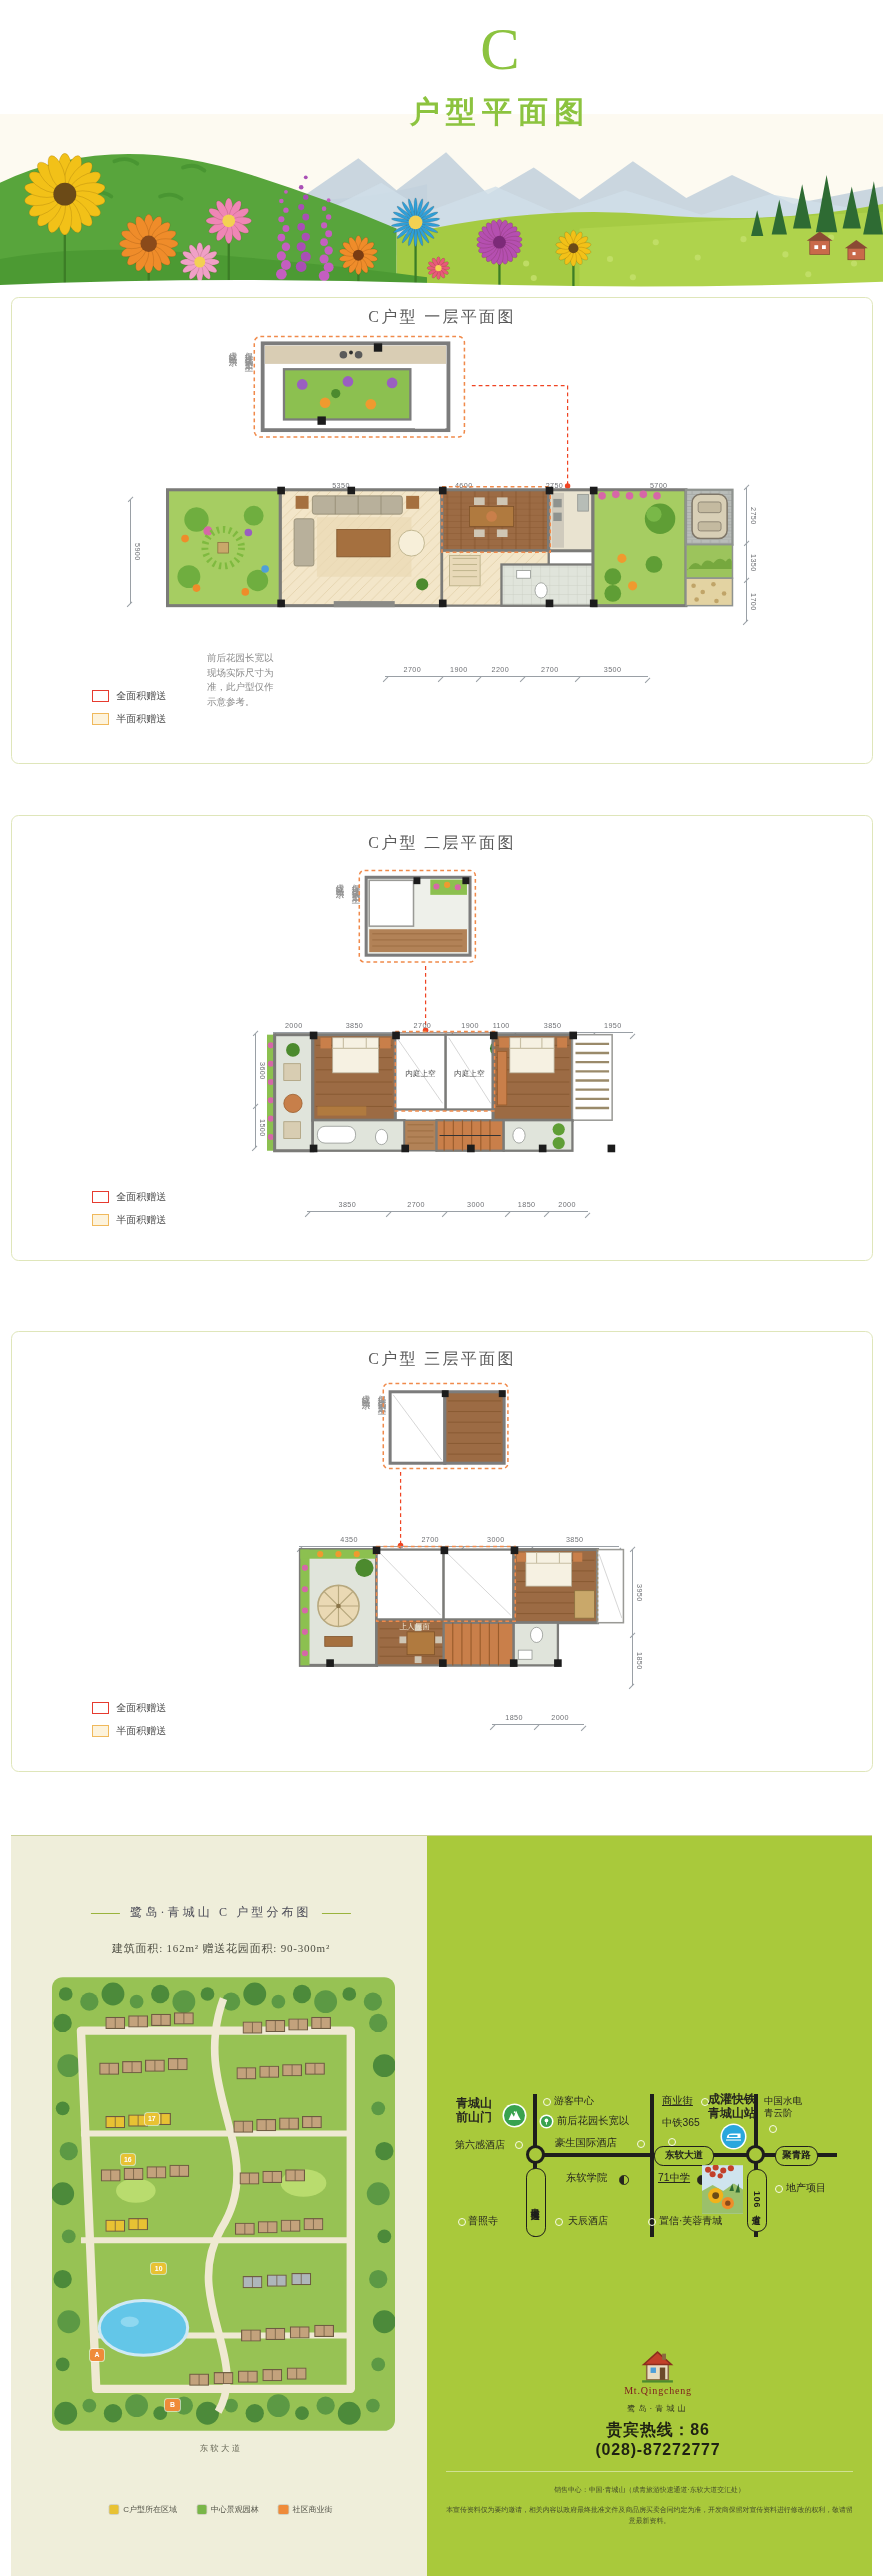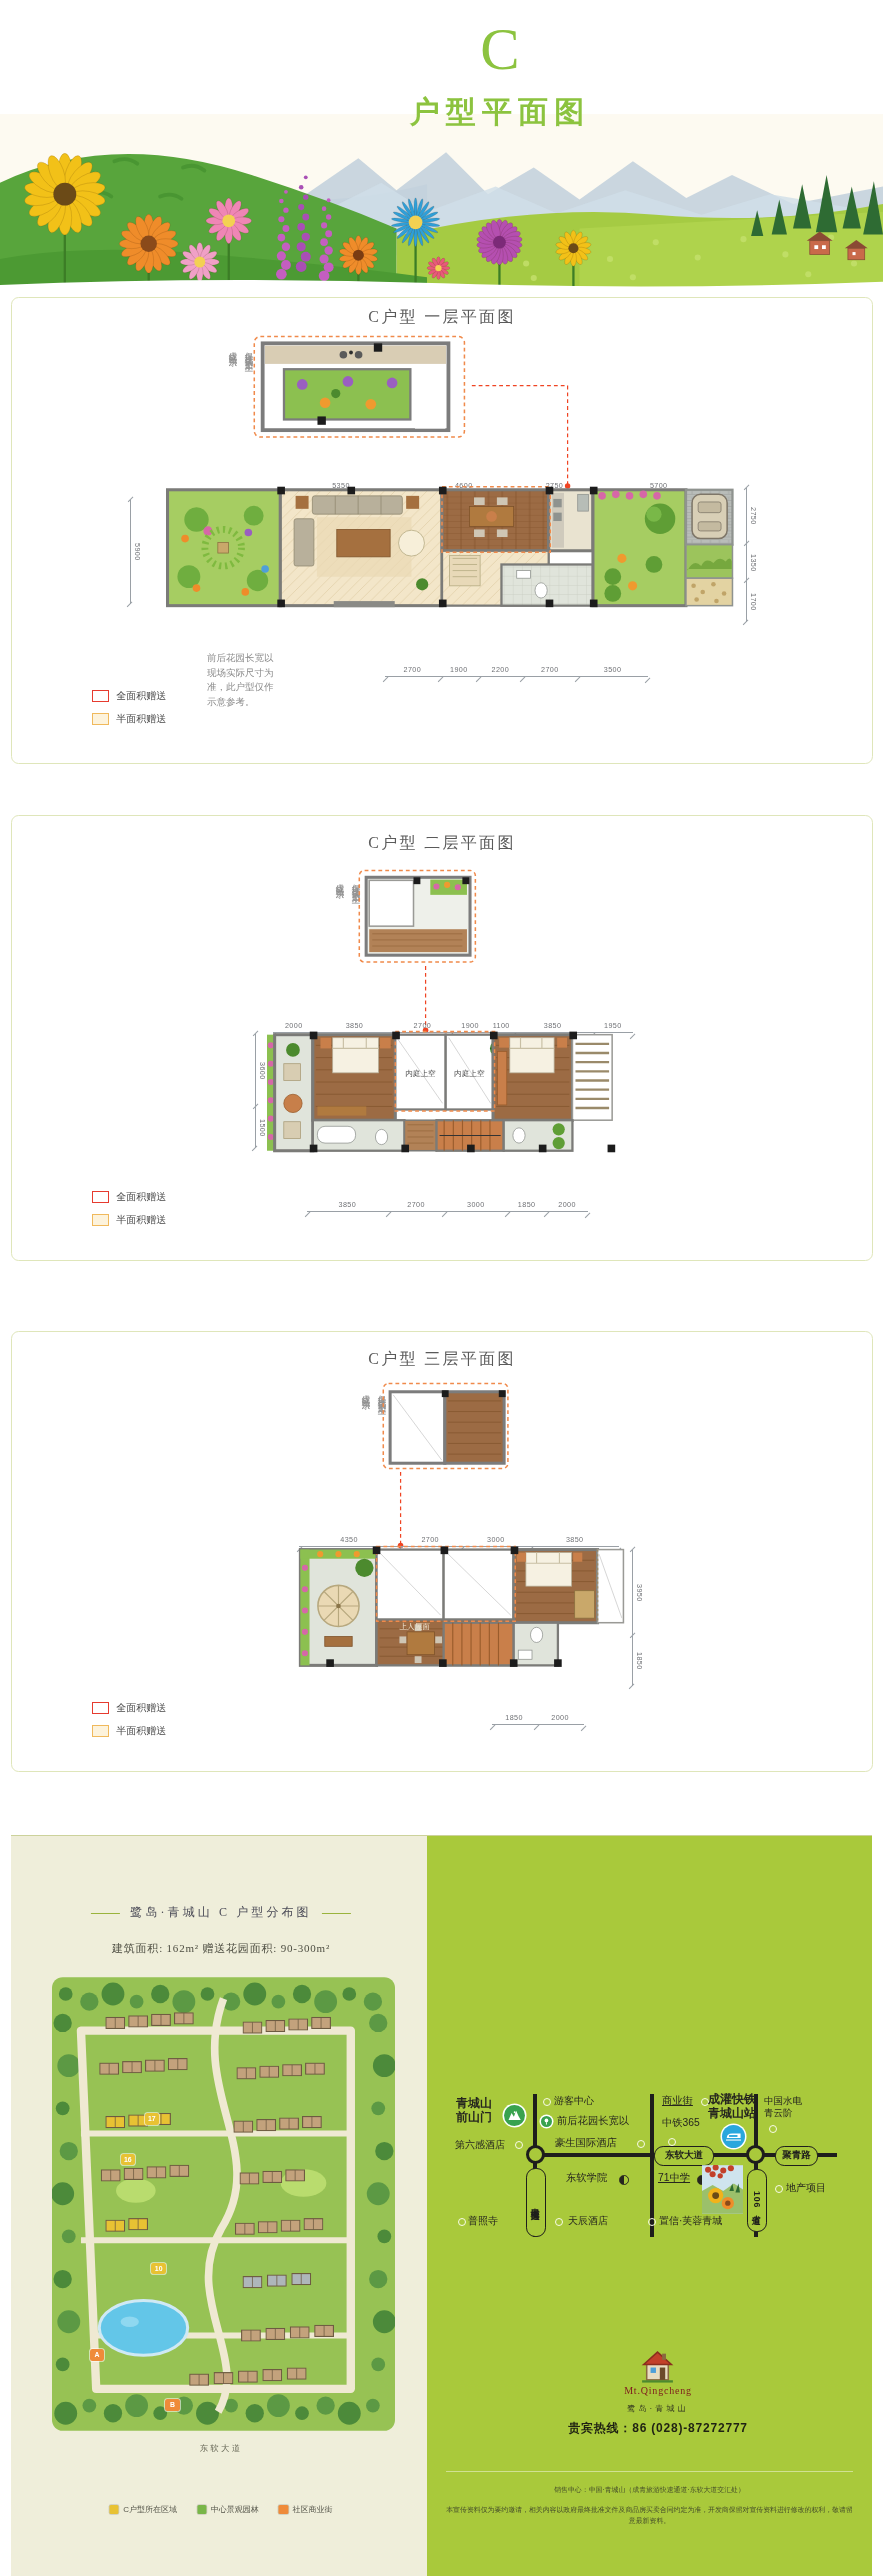--- a/index.html
+++ b/index.html
@@ -58,21 +58,21 @@
   .pill-v{writing-mode:vertical-rl;letter-spacing:0.8px;font-size:8.8px;}
   .t-label{position:absolute;color:#26261f;font-size:10px;line-height:1.25;}
   .t-big{font-size:12px;font-weight:700;line-height:1.2;}
   .stop{position:absolute;width:6.1px;height:6.1px;border:1.5px solid #f8fbe8;border-radius:50%;}
   .halfdot{position:absolute;width:7.6px;height:7.6px;border:1.5px solid #26261f;border-radius:50%;
            background:linear-gradient(90deg,#26261f 50%,transparent 50%);}
   .icon-circle{position:absolute;border-radius:50%;display:flex;align-items:center;justify-content:center;
                box-shadow:0 0 0 1.5px #fff;}
   .logo-en{font-family:"Liberation Serif","DejaVu Serif",serif;font-size:10px;color:#7f1d1d;letter-spacing:0.8px;}
   .logo-cn{font-size:8px;letter-spacing:3.1px;color:#2f3320;}
-  .hotline{font-size:12px;color:#1f2213;font-weight:600;letter-spacing:0.8px;}
+  .hotline{font-size:16px;color:#1f2213;font-weight:600;letter-spacing:0.8px;}
   .fineprint{font-size:6.9px;color:#454d2a;line-height:1.6;text-align:center;}
   .divider{position:absolute;height:0.8px;background:rgba(255,255,255,.45);}
 </style>
 </head>
 <body>
 
 <div class="page">
 
   <div class="abs ctr c-letter" style="left:500px;top:20px;">C</div>
   <div class="abs ctr main-title" style="left:500px;top:92px;">户型平面图</div>

